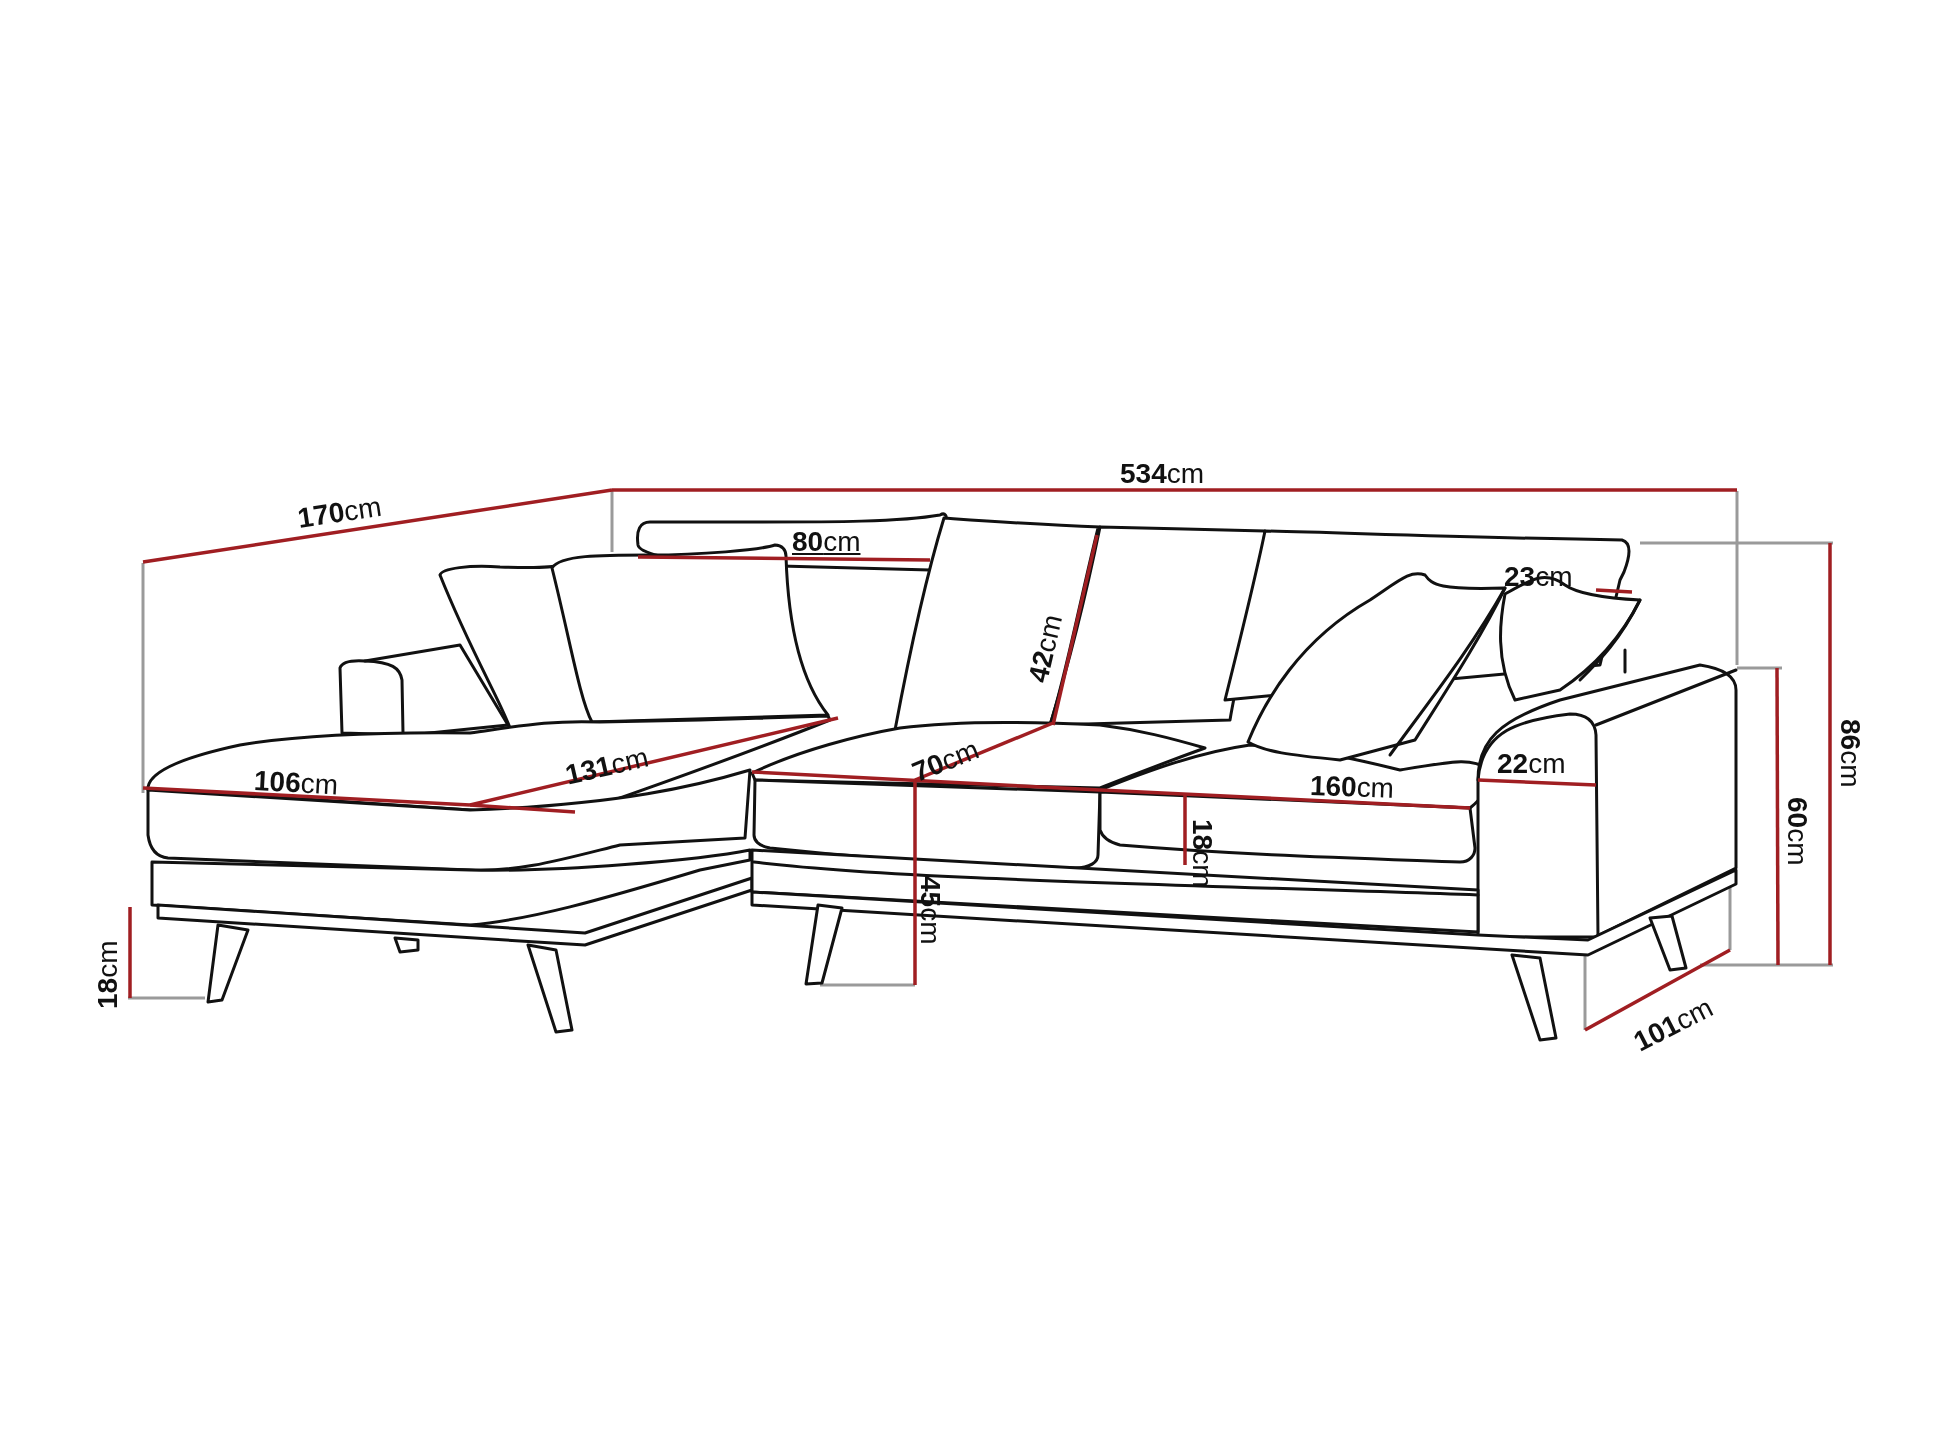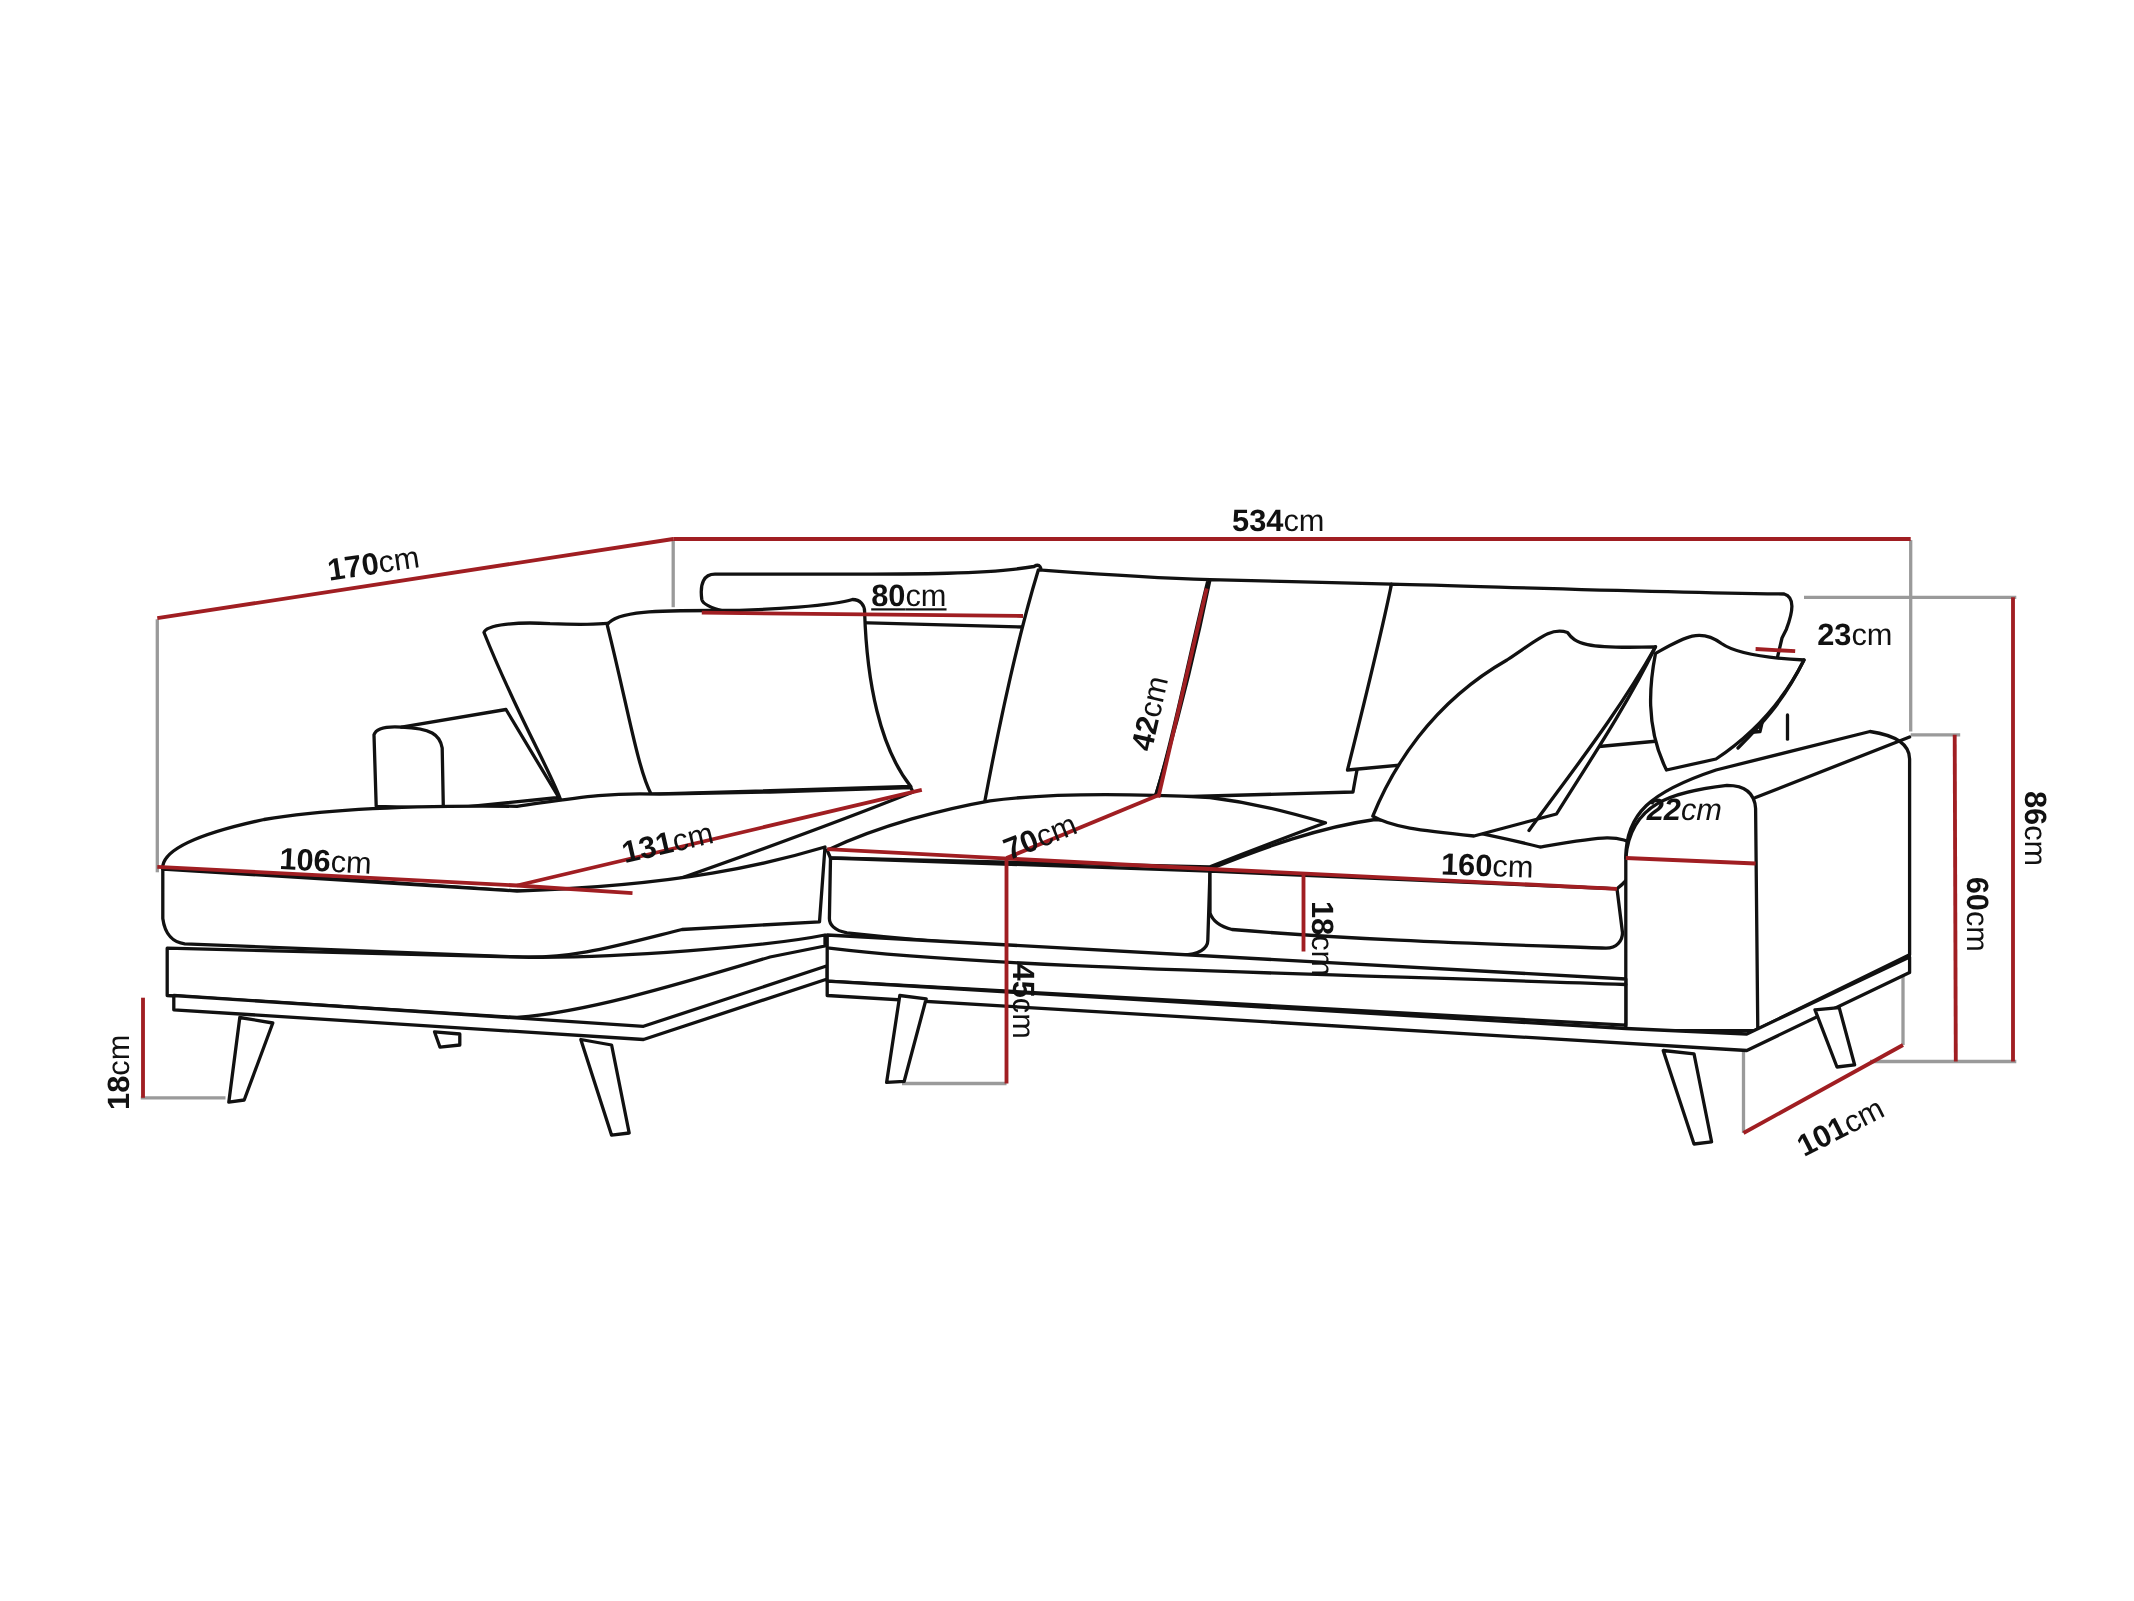--- a/index.html
+++ b/index.html
@@ -118,21 +118,21 @@
   </div>
 
   <div class="label" style="left:792px; top:528px;text-decoration:underline;">
     <span class="num">80</span><span class="unit">cm</span>
   </div>
 
   <div class="label" style="left:1038px; top:668px; transform: rotate(-77deg);">
     <span class="num">42</span><span class="unit">cm</span>
   </div>
 
-  <div class="label" style="left:1652px; top:563px;">
+  <div class="label" style="left:1504px; top:563px;">
     <span class="num">23</span><span class="unit">cm</span>
   </div>
 
   <div class="label" style="left:1850px; top:705px; transform: rotate(90deg);">
     <span class="num">86</span><span class="unit">cm</span>
   </div>
 
   <div class="label" style="left:1797px; top:783px; transform: rotate(90deg);">
     <span class="num">60</span><span class="unit">cm</span>
   </div>
@@ -146,21 +146,21 @@
   </div>
 
   <div class="label" style="left:914px; top:760px; transform: rotate(-22deg);">
     <span class="num">70</span><span class="unit">cm</span>
   </div>
 
   <div class="label" style="left:1310px; top:772px; transform: rotate(2deg);">
     <span class="num">160</span><span class="unit">cm</span>
   </div>
 
-  <div class="label" style="left:1497px; top:722px;font-style:italic;">
+  <div class="label" style="left:1497px; top:750px;">
     <span class="num">22</span><span class="unit">cm</span>
   </div>
 
   <div class="label" style="left:1202px; top:805px; transform: rotate(90deg);">
     <span class="num">18</span><span class="unit">cm</span>
   </div>
 
   <div class="label" style="left:930px; top:862px; transform: rotate(90deg);">
     <span class="num">45</span><span class="unit">cm</span>
   </div>

